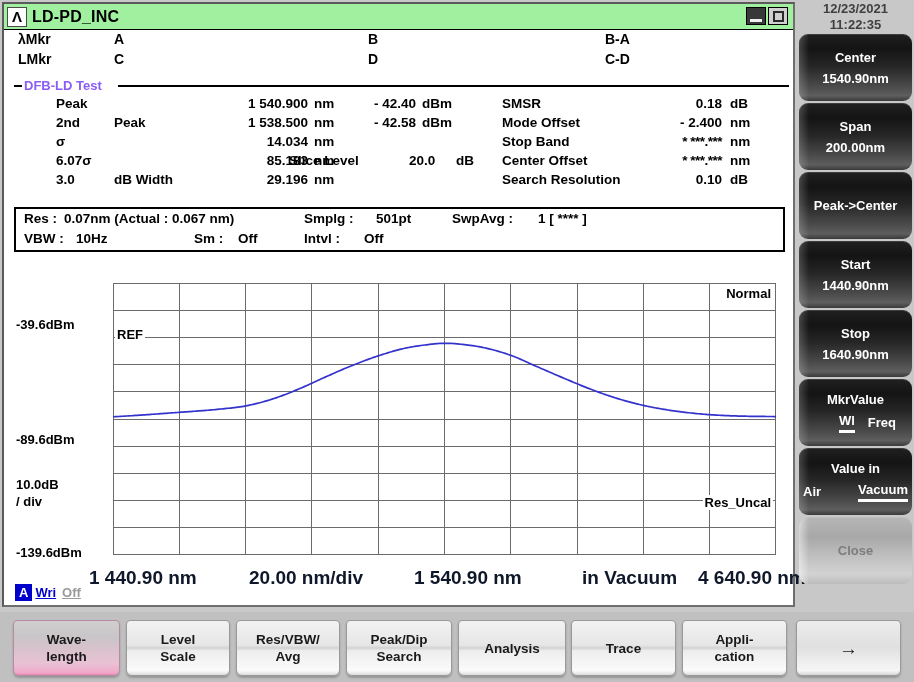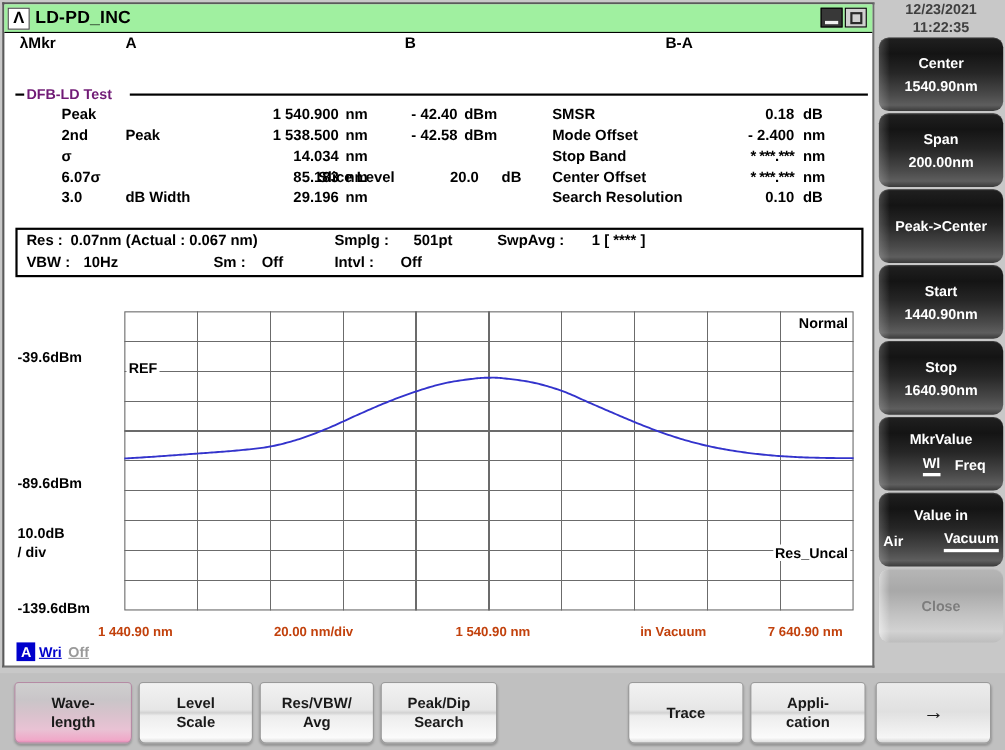--- a/index.html
+++ b/index.html
@@ -50,21 +50,21 @@
   
   .mkr-area{position:absolute;left:0;top:27px;width:100%;height:48px;}
   .mkr-row{position:absolute;height:20px;width:100%;font-size:14px;font-weight:bold;color:#000;}
   .mkr-row .lbl{position:absolute;left:14px;}
   .mkr-row .c1{position:absolute;left:110px;}
   .mkr-row .c2{position:absolute;left:364px;}
   .mkr-row .c3{position:absolute;left:601px;}
 
   .dfb-line{
     position:absolute;left:10px;top:74px;width:775px;height:14px;
-    font-size:13px;font-weight:bold;color:#701a75;
+    font-size:13px;font-weight:bold;color:#8b5cf6;
   }
   .dfb-dash-l{position:absolute;left:0;top:7px;width:8px;height:2px;background:#000;}
   .dfb-txt{position:absolute;left:10px;top:0;}
   .dfb-dash-r{position:absolute;left:104px;top:7px;right:0;height:2px;background:#000;}
 
   
   .meas{position:absolute;left:0;top:92px;width:100%;height:103px;}
   .meas-l{position:absolute;left:0;top:0;width:490px;}
   .meas-r{position:absolute;left:498px;top:0;width:290px;}
   .mline{position:relative;height:19px;font-size:13.5px;font-weight:bold;color:#000;}
@@ -94,21 +94,21 @@
   .rl2-a{left:8px;}
 
   
   .axis-lab{position:absolute;font-size:13px;font-weight:bold;color:#000;white-space:nowrap;}
   .graph-wrap{position:absolute;left:109px;top:279px;width:663px;height:272px;}
   .graph-bg{position:absolute;inset:0;background:#fff;border:1px solid #6b6b6b;box-sizing:border-box;}
   .grid-svg{position:absolute;left:0;top:0;}
   .trace-svg{position:absolute;left:0;top:0;}
   .g-lab{position:absolute;font-size:13px;font-weight:bold;color:#000;background:#fff;padding:0 2px;white-space:nowrap;}
 
-  .xlab{position:absolute;font-size:12px;font-weight:bold;color:#c2410c;white-space:nowrap;}
+  .xlab{position:absolute;font-size:19px;font-weight:bold;color:#0f172a;white-space:nowrap;}
 
   
   .trace-status{position:absolute;left:11px;top:580px;height:17px;display:flex;align-items:center;}
   .ts-a{background:#0000cc;color:#fff;font-size:13px;font-weight:bold;padding:0 4px;height:17px;line-height:17px;}
   .ts-wri{color:#0000cc;font-size:13px;font-weight:bold;padding:0 3px;text-decoration:underline;}
   .ts-off{color:#9a9a9a;font-size:13px;font-weight:bold;padding:0 3px;text-decoration:underline;}
 
   
   .right-col{position:absolute;left:797px;top:0;width:117px;height:607px;}
   .clock{
@@ -183,20 +183,26 @@
           </div>
       </div>
     </div>
 
     <div class="mkr-area">
       <div class="mkr-row" style="top:0;">
         <span class="lbl">λMkr</span>
         <span class="c1">A</span>
         <span class="c2">B</span>
         <span class="c3">B-A</span>
+      </div>
+      <div class="mkr-row" style="top:20px;">
+        <span class="lbl">LMkr</span>
+        <span class="c1">C</span>
+        <span class="c2">D</span>
+        <span class="c3">C-D</span>
       </div>
     </div>
 
     <div class="dfb-line">
       <div class="dfb-dash-l"></div>
       <div class="dfb-txt">DFB-LD Test</div>
       <div class="dfb-dash-r"></div>
     </div>
 
     <div class="meas">
@@ -323,21 +329,21 @@
 
       <div class="g-lab" style="left:2px;top:44px;">REF</div>
       <div class="g-lab" style="right:3px;top:3px;">Normal</div>
       <div class="g-lab" style="right:3px;top:212px;">Res_Uncal</div>
     </div>
 
     <div class="xlab" style="left:85px;top:563px;">1 440.90 nm</div>
     <div class="xlab" style="left:245px;top:563px;">20.00 nm/div</div>
     <div class="xlab" style="left:410px;top:563px;">1 540.90 nm</div>
     <div class="xlab" style="left:578px;top:563px;">in Vacuum</div>
-    <div class="xlab" style="left:694px;top:563px;">7 640.90 nm</div>
+    <div class="xlab" style="left:694px;top:563px;">4 640.90 nm</div>
 
     <div class="trace-status">
       <span class="ts-a">A</span>
       <span class="ts-wri">Wri</span>
       <span class="ts-off">Off</span>
     </div>
   </div>
 
   <div class="right-col">
     <div class="clock">
@@ -402,20 +408,23 @@
       <div class="t2">length</div>
     </div>
     <div class="tab" style="left:236px;width:104px;">
       <div class="t1">Res/VBW/</div>
       <div class="t2">Avg</div>
     </div>
     <div class="tab" style="left:346px;width:106px;">
       <div class="t1">Peak/Dip</div>
       <div class="t2">Search</div>
     </div>
+    <div class="tab" style="left:458px;width:108px;">
+      <div class="t1">Analysis</div>
+    </div>
     <div class="tab" style="left:571px;width:105px;">
       <div class="t1">Trace</div>
     </div>
     <div class="tab" style="left:682px;width:105px;">
       <div class="t1">Appli-</div>
       <div class="t2">cation</div>
     </div>
     <div class="tab arrow" style="left:796px;width:105px;">
       <div class="t1 arrow-glyph">→</div>
     </div>

